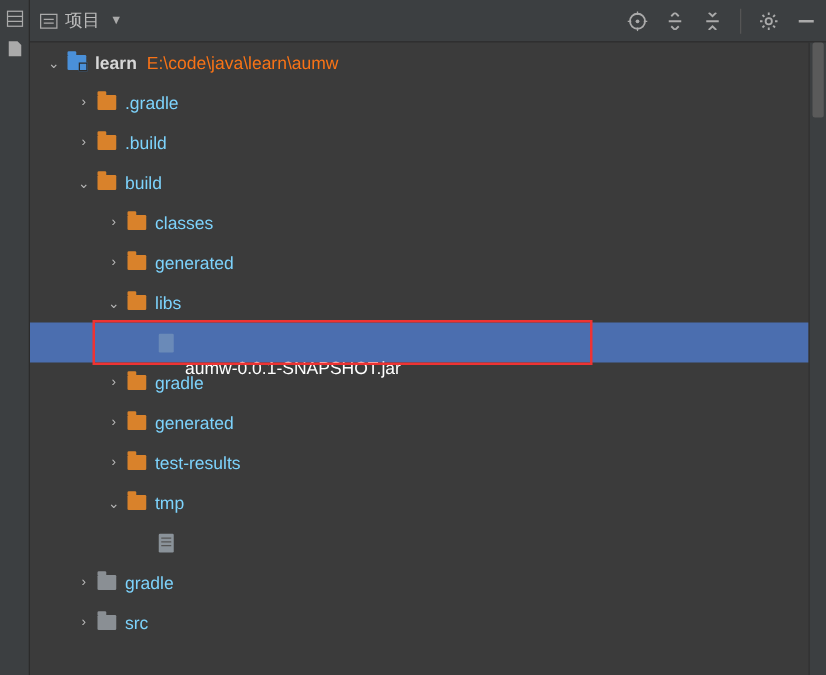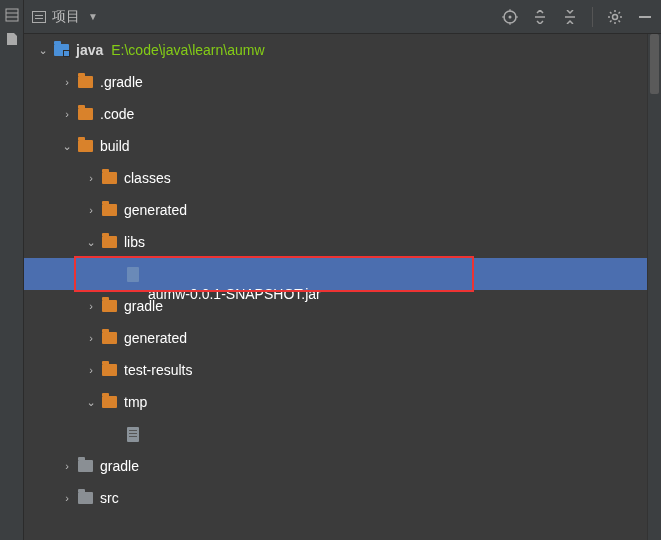--- a/index.html
+++ b/index.html
@@ -168,22 +168,22 @@
     border-radius: 1px;
     position: relative;
   }
   .gitignore-icon::after {
     content: ""; position: absolute;
     right: -2px; bottom: -2px;
     width: 7px; height: 7px;
     border-radius: 50%;
     background: #666;
   }
-  .file-label { color: #ffffff; }
-  .path-label { color: #84cc16; margin-left: 8px; }
+  .file-label { color: #7dd3fc; }
+  .path-label { color: #f97316; margin-left: 8px; }
   .highlight-box {
     position: absolute;
     border: 2px solid #e33;
     pointer-events: none;
   }
   .proj-select-icon {
     width: 14px; height: 12px;
     border: 1px solid #aaa;
     position: relative;
   }
@@ -270,38 +270,38 @@
   </div>
 
   <div class="tree-area">
     <div class="tree-scroll">
 
       <div class="tree-row" style="padding-left: 10px">
         <span class="chevron">⌄</span>
         <span class="node-icon">
             <span class="folder-icon module"></span>
           </span>
-        <span class="file-label" style="font-weight:600;color:#d7d7d7">java</span>
+        <span class="file-label" style="font-weight:600;color:#d7d7d7">learn</span>
         <span class="path-label">E:\code\java\learn\aumw</span>
       </div>
 
       <div class="tree-row" style="padding-left: 34px">
         <span class="chevron">›</span>
         <span class="node-icon">
             <span class="folder-icon"></span>
           </span>
         <span class="file-label">.gradle</span>
       </div>
 
       <div class="tree-row" style="padding-left: 34px">
         <span class="chevron">›</span>
         <span class="node-icon">
             <span class="folder-icon"></span>
           </span>
-        <span class="file-label">.code</span>
+        <span class="file-label">.build</span>
       </div>
 
       <div class="tree-row" style="padding-left: 34px">
         <span class="chevron">⌄</span>
         <span class="node-icon">
             <span class="folder-icon"></span>
           </span>
         <span class="file-label">build</span>
       </div>
 

